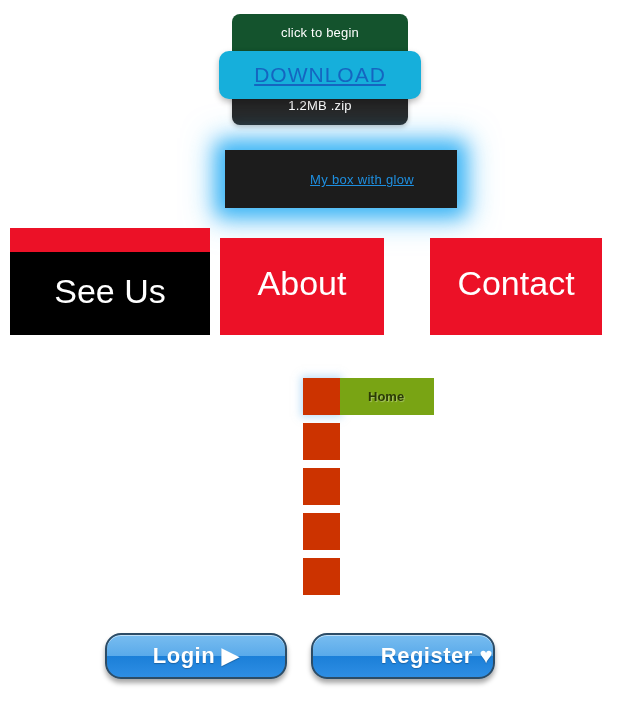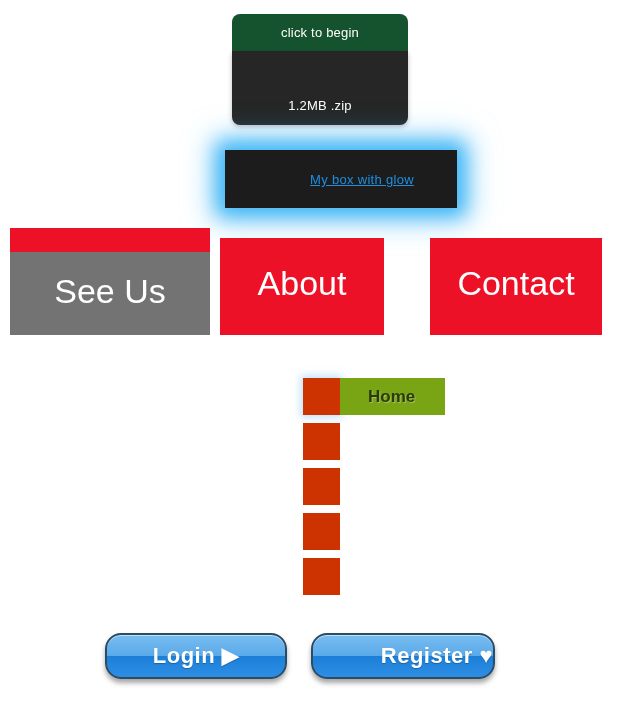--- a/index.html
+++ b/index.html
@@ -83,21 +83,21 @@
     text-decoration: underline;
     letter-spacing: 0.3px;
   }
 
   
   .panel {
     position: absolute;
     top: 238px;
     height: 97px;
   }
-  #panel-see-us { left: 10px; width: 200px; background: #737373; }
+  #panel-see-us { left: 10px; width: 200px; background: #000000; }
   #panel-see-us .topstrip {
     position: absolute;
     left: 0; top: -10px;
     width: 100%; height: 24px;
     background: #ec1127;
   }
   #panel-about   { left: 220px; width: 164px; background: #ec1127; }
   #panel-contact { left: 430px; width: 172px; background: #ec1127; }
   .panel-label {
     position: absolute;
@@ -129,21 +129,21 @@
     background: #cc3300;
   }
   .menu-link {
     position: absolute;
     left: 37px; top: 0;
     height: 37px;
     line-height: 37px;
     padding: 0 30px 0 28px;
     background: #79a414;
     color: #2b3b06;
-    font-size: 17px;
+    font-size: 13px;
     font-weight: bold;
     text-decoration: none;
     text-shadow: 1px 1px 1px rgba(255,255,255,0.35);
     white-space: nowrap;
   }
   .menu-row.active .menu-bullet { box-shadow: 0 0 8px 2px rgba(120,190,240,0.5); }
 
   
   .gloss-btn {
     position: absolute;
@@ -163,20 +163,23 @@
   }
   #btn-login    { left: 105px; top: 633px; width: 178px; }
   #btn-register { left: 311px; top: 633px; width: 180px; text-align: right; }
 </style>
 </head>
 <body>
 
 <div id="download-widget">
   <div class="dl-top">click to begin</div>
   <div class="dl-bottom">1.2MB .zip</div>
+  <div class="dl-bar">
+    <a href="#">DOWNLOAD</a>
+  </div>
 </div>
 
 <div id="glow-box">
   <a href="#">My box with glow</a>
 </div>
 
 <div class="panel" id="panel-see-us">
   <div class="topstrip"></div>
   <div class="panel-label">See Us</div>
 </div>

